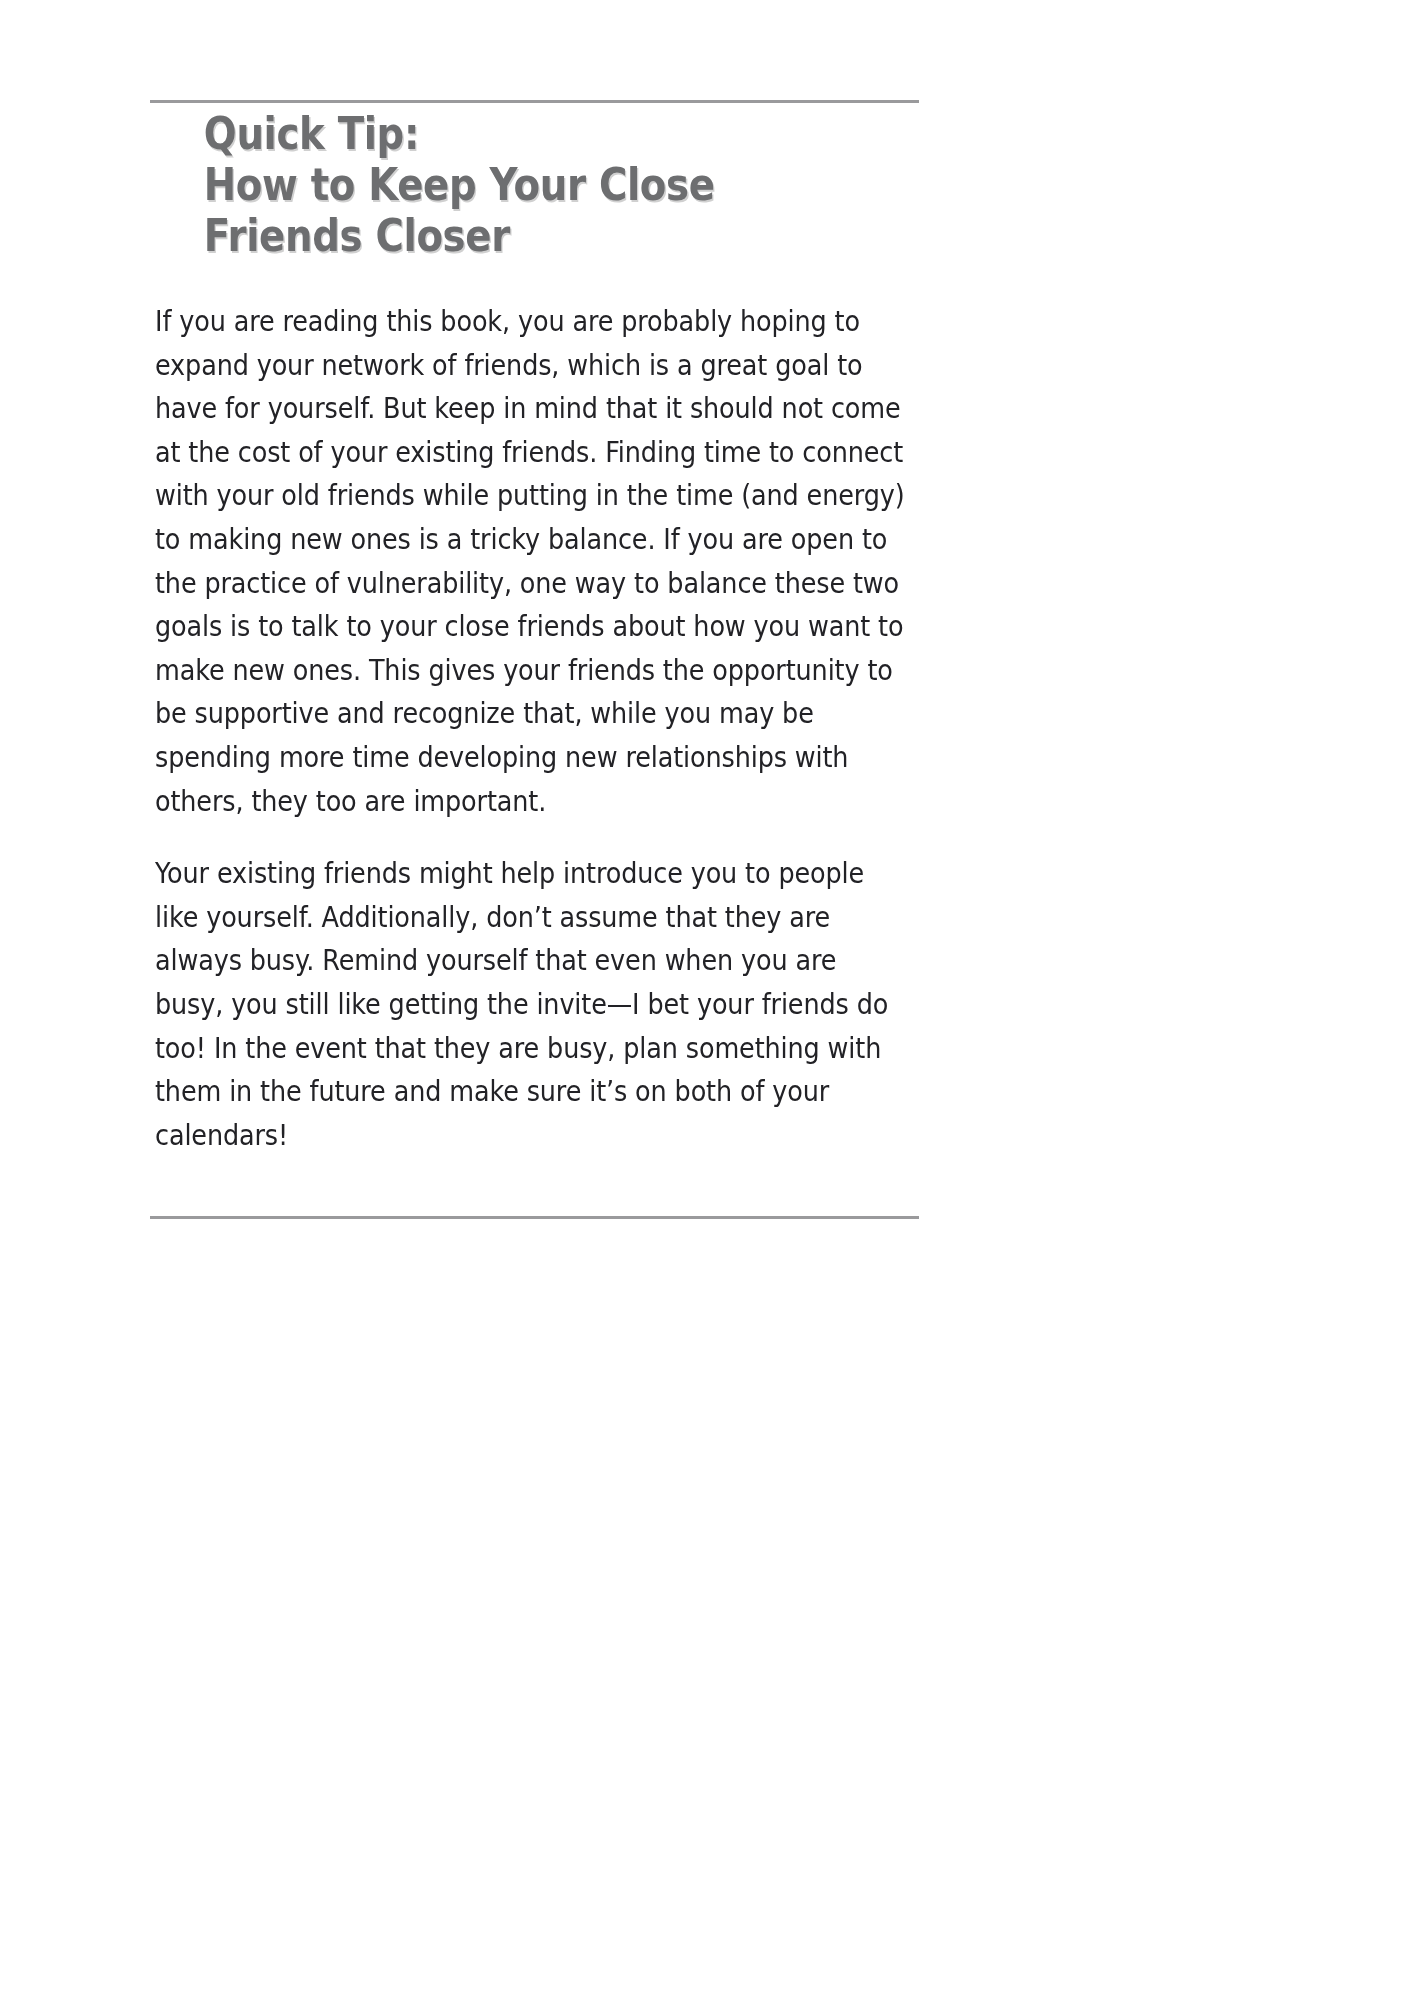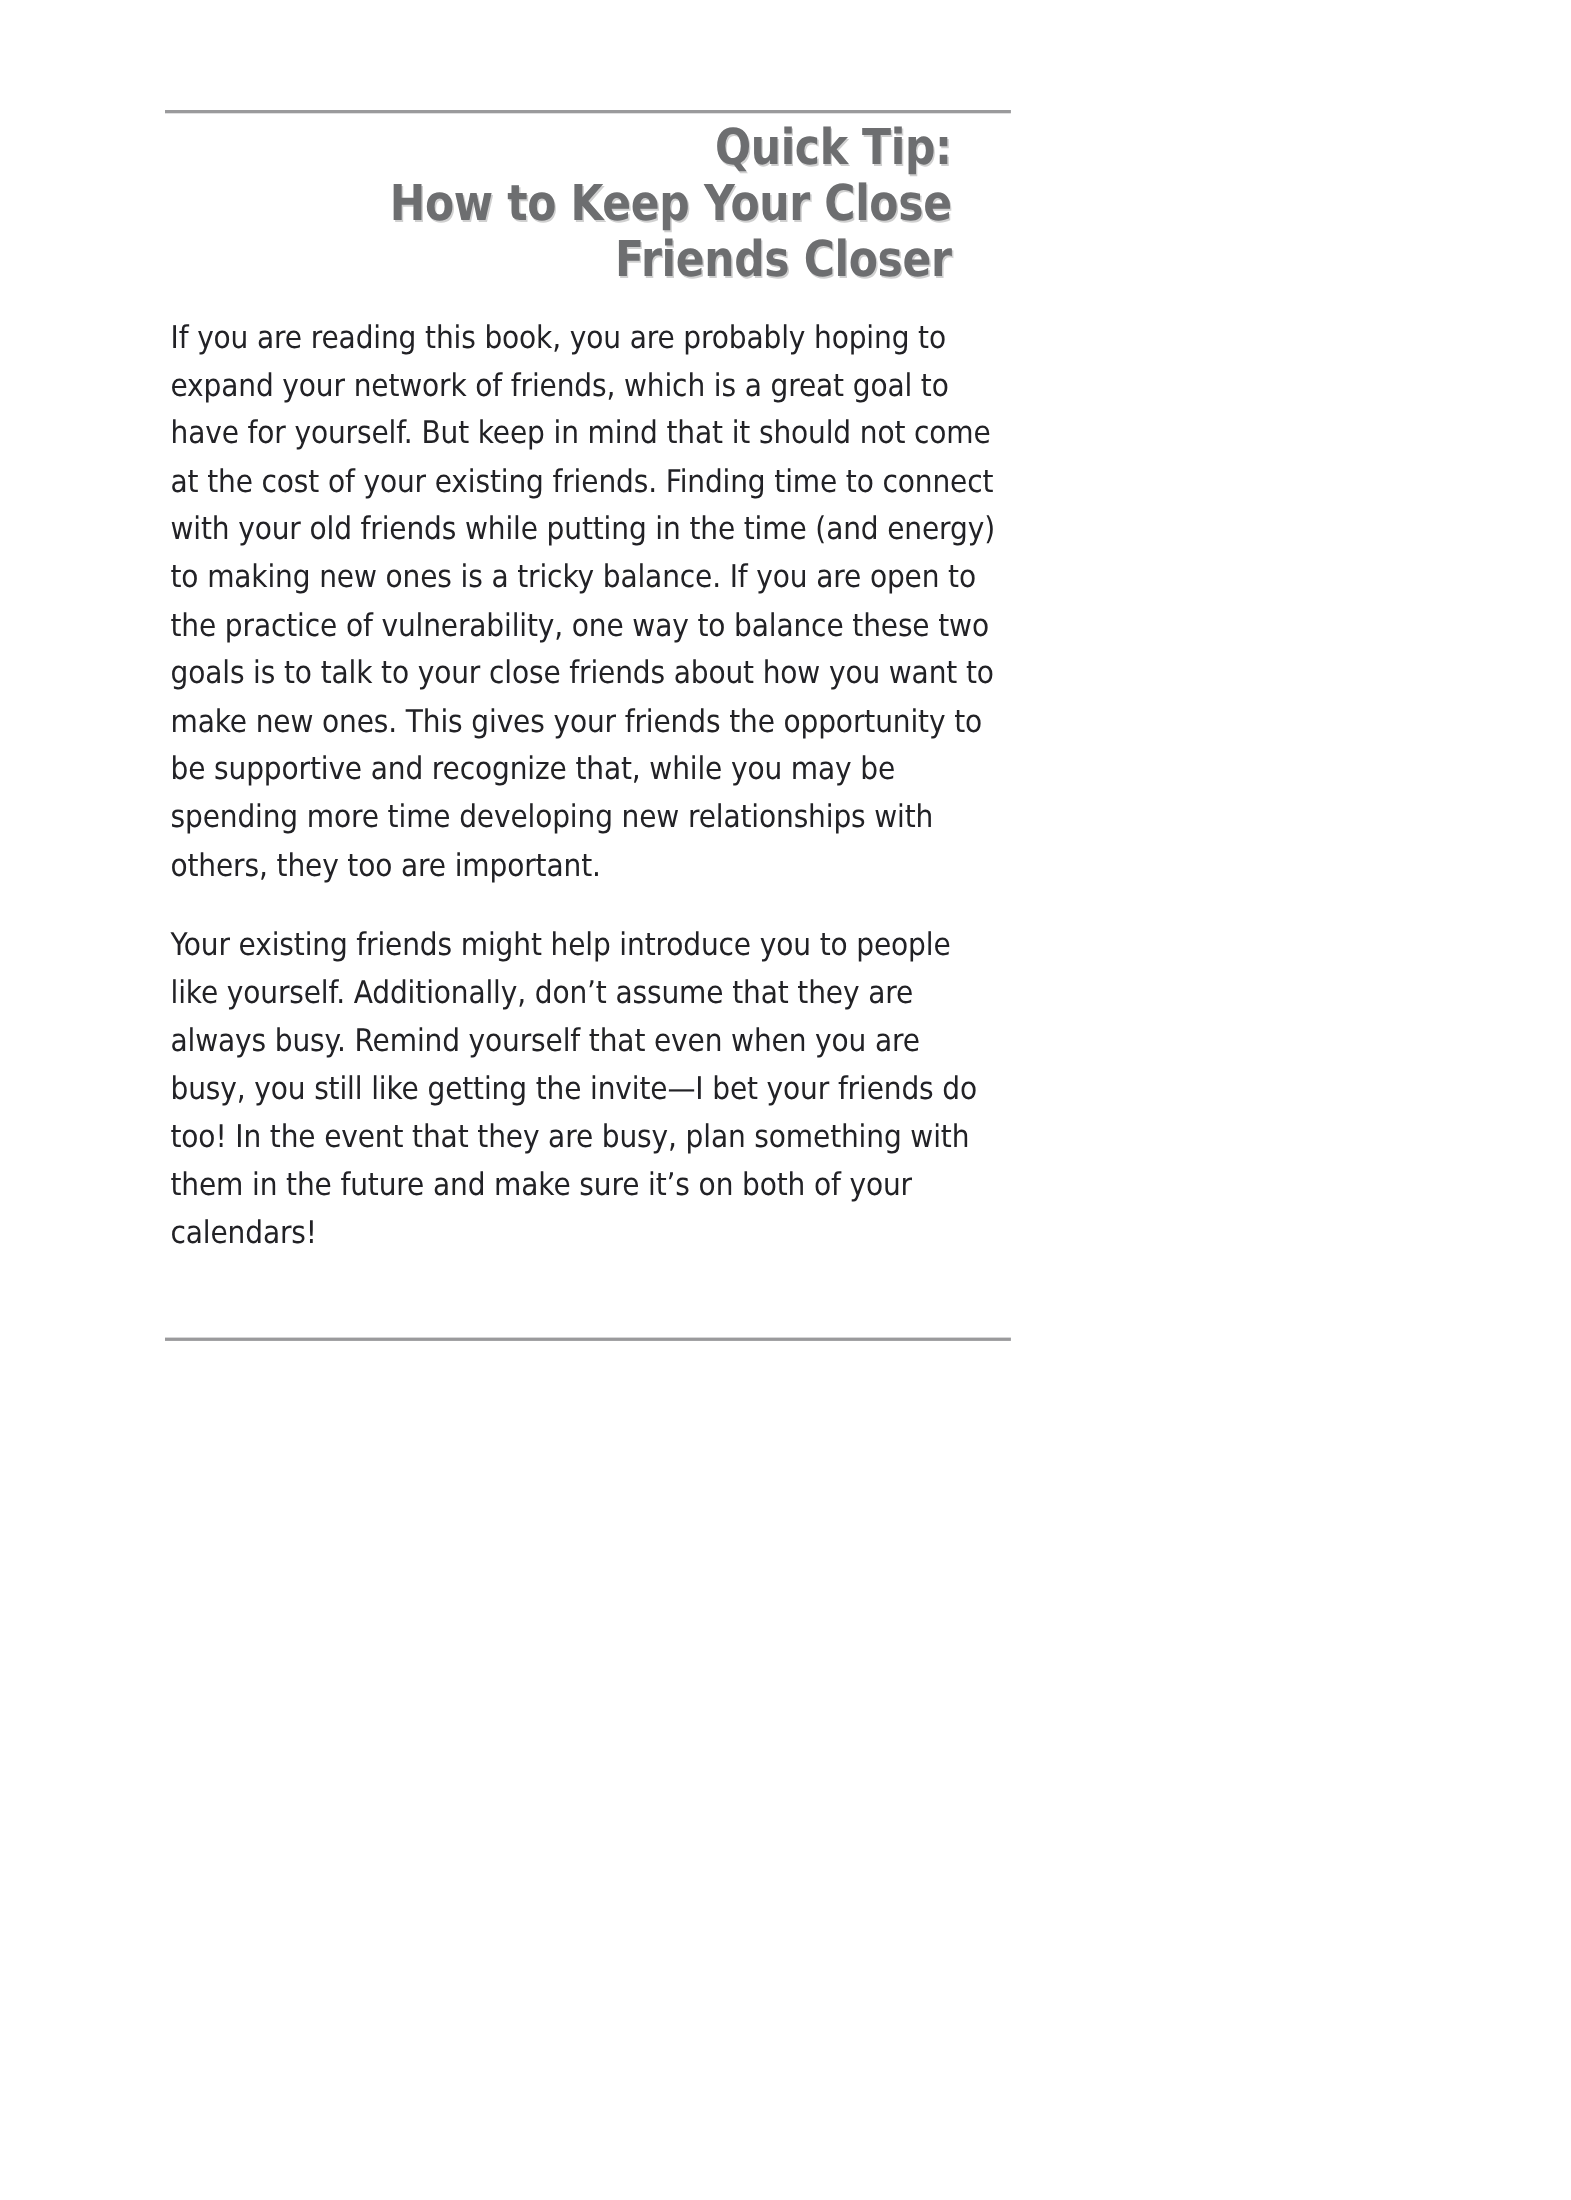--- a/index.html
+++ b/index.html
@@ -31,40 +31,40 @@
   }
   .rule-top   { top: 100px; }
   .rule-bottom{ top: 1216px; }
 
   
   .title-block {
     position: absolute;
     left: 150px;
     top: 108px;
     width: 769px;
-    text-align: right;
+    text-align: left;
   }
   .title-line {
     font-family: "DejaVu Sans", sans-serif;
     font-weight: 700;
     font-size: 45px;
     line-height: 51px;
     color: #6d6e70;
     letter-spacing: -0.4px;
     transform: scaleX(0.86);
     transform-origin: center center;
     white-space: nowrap;
     text-shadow: 1.5px 1.5px 0 rgba(150,150,150,0.45);
   }
 
   
   .body-block {
     position: absolute;
     left: 155px;
-    top: 285px;
+    top: 300px;
     width: 752px;
   }
   .para {
     font-family: "DejaVu Sans", sans-serif;
     font-size: 28.5px;
     line-height: 43.6px;
     color: #222226;
     font-weight: 400;
     letter-spacing: -0.15px;
     transform: scaleX(0.895);

